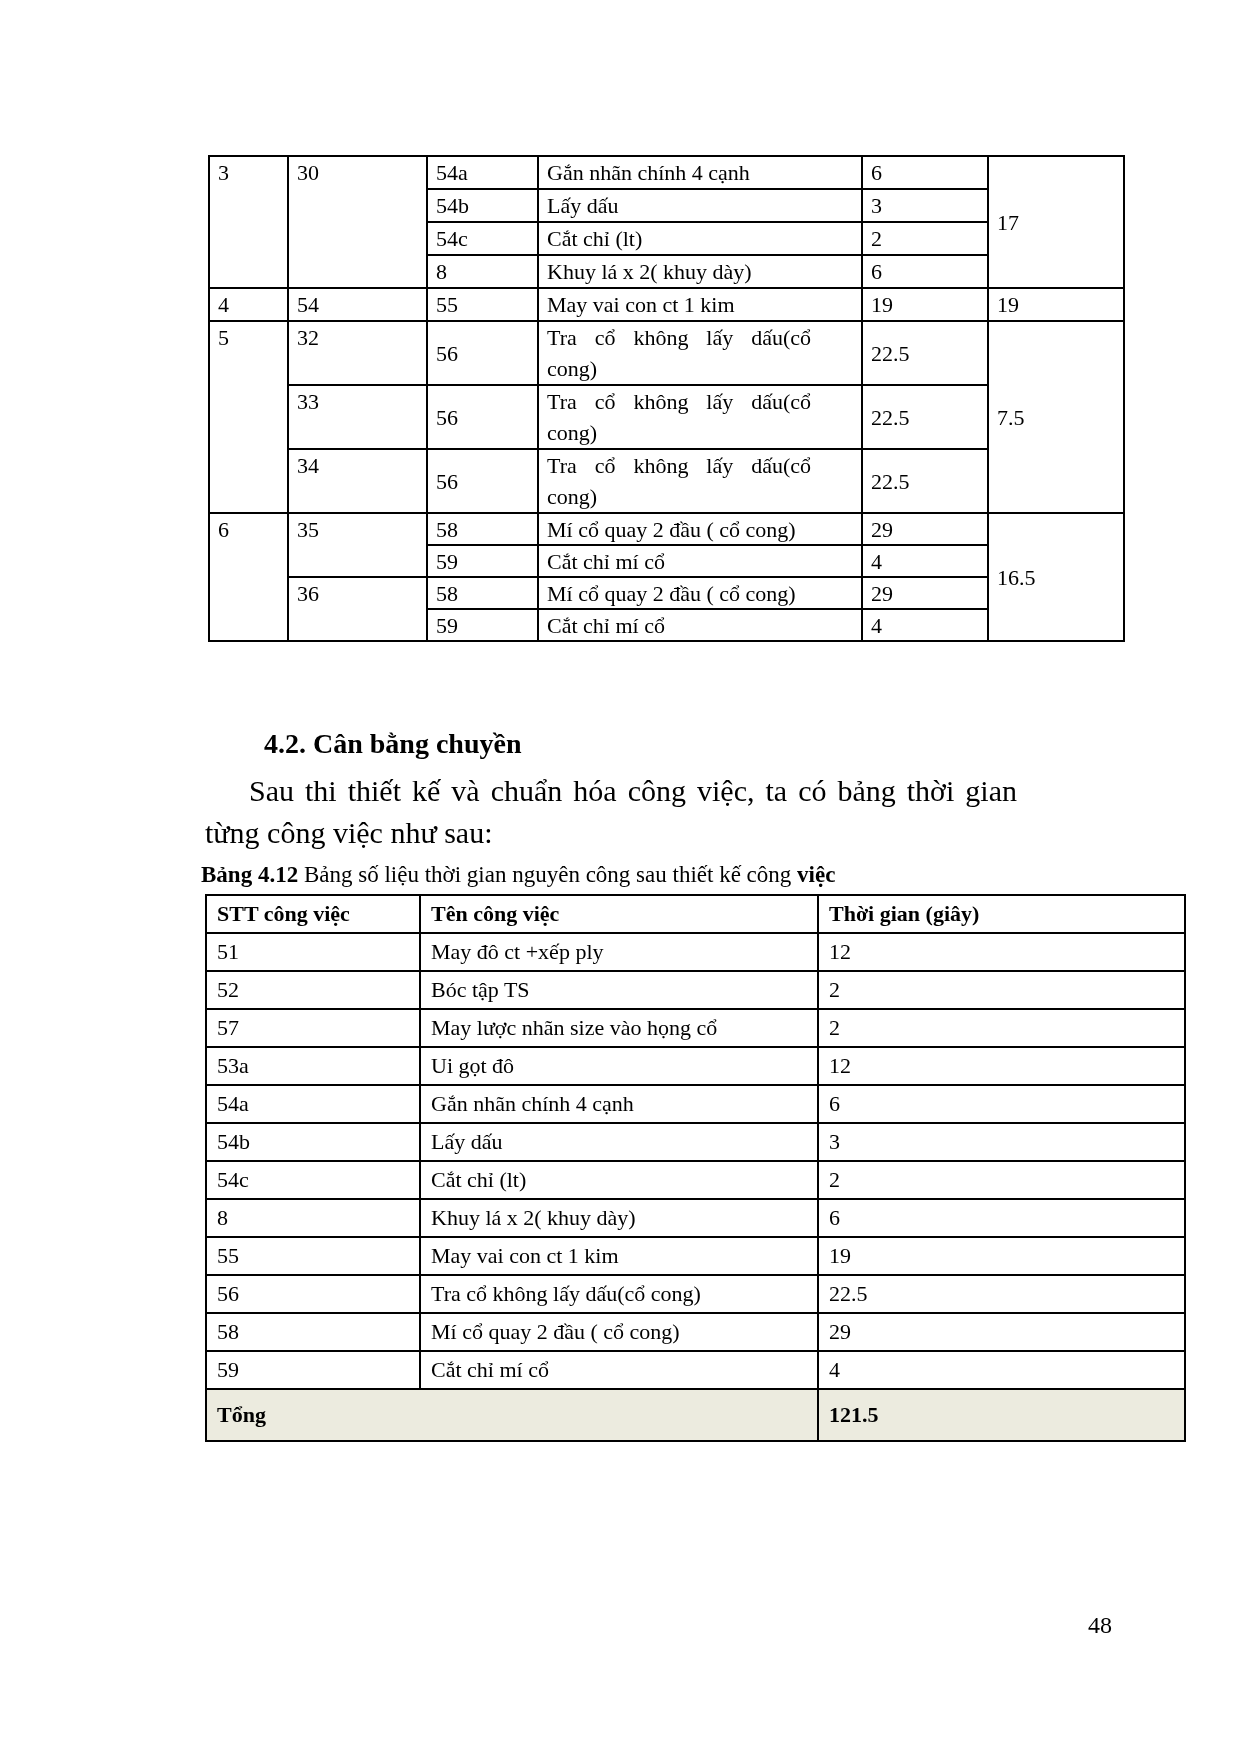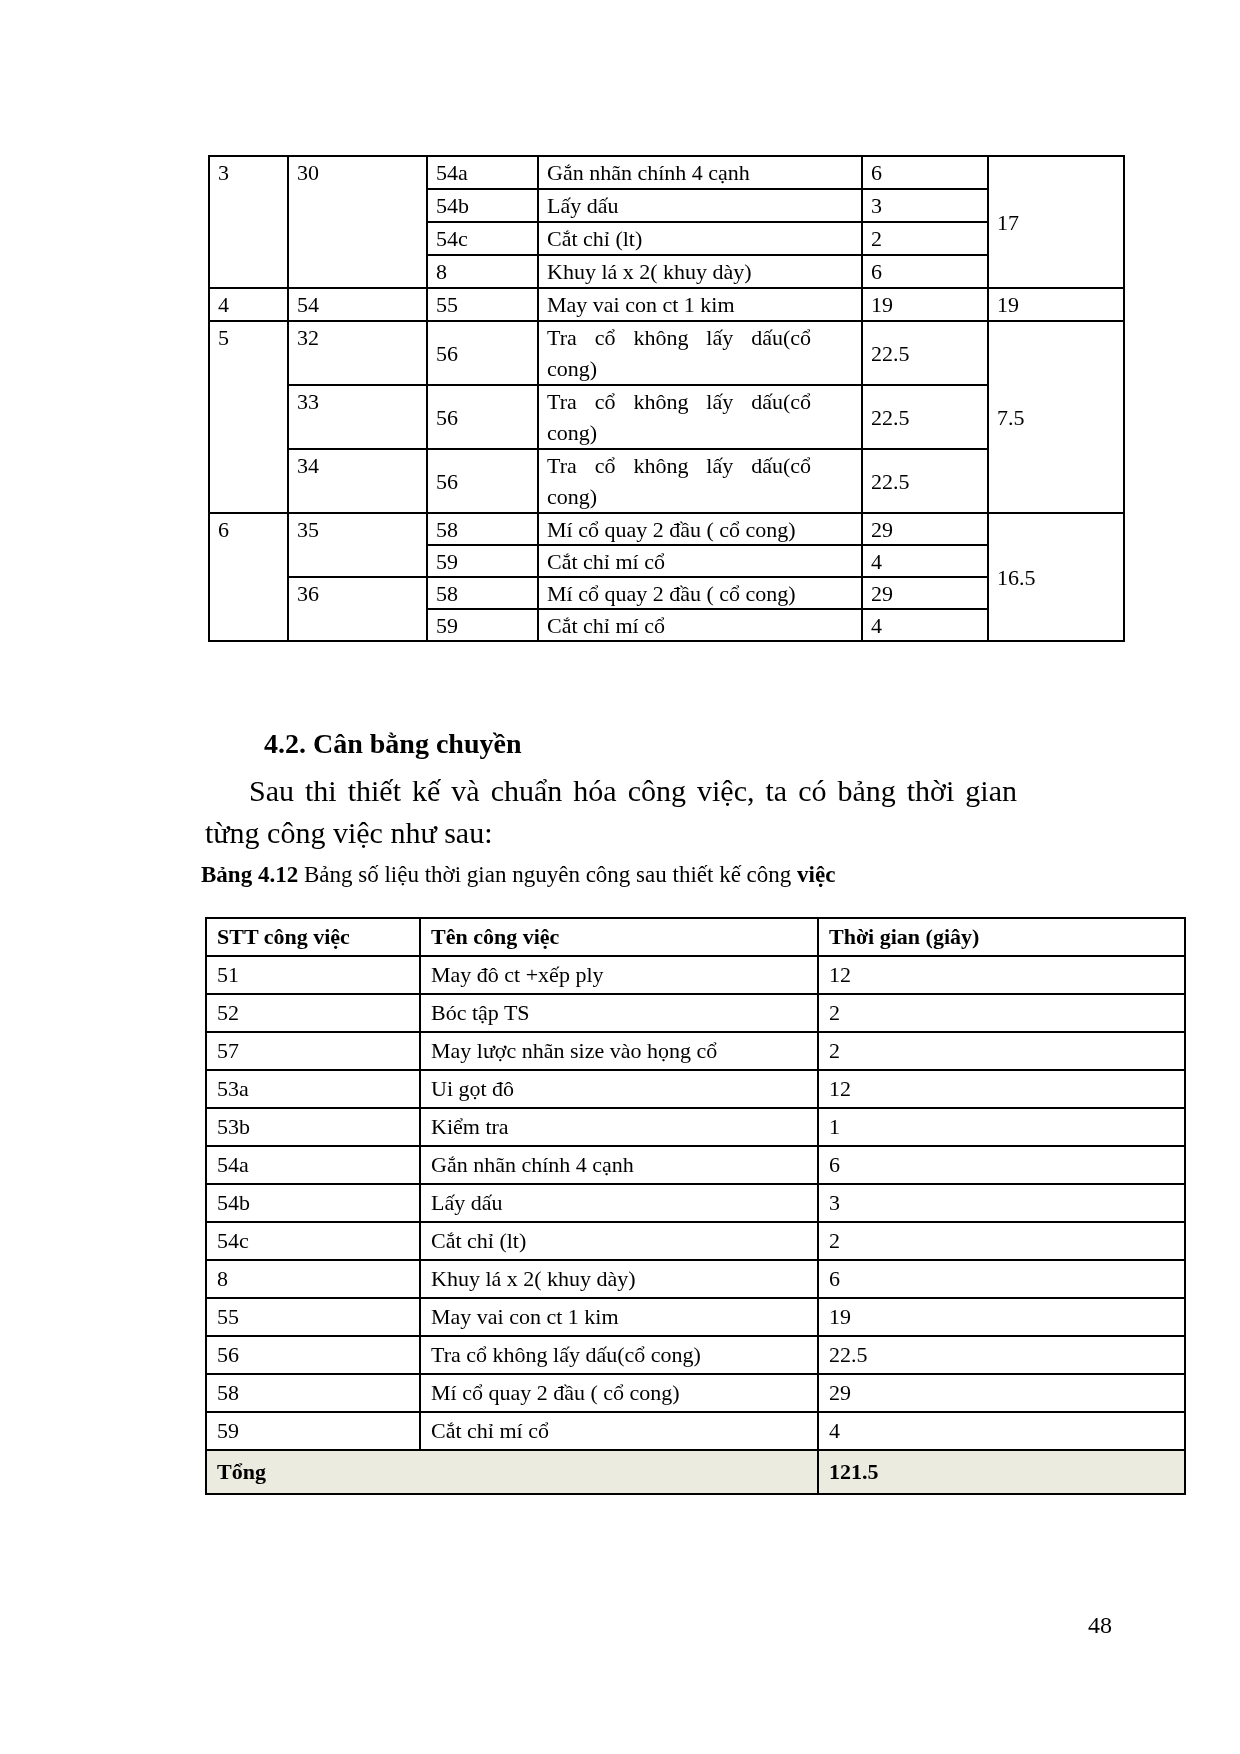--- a/index.html
+++ b/index.html
@@ -18,25 +18,25 @@
   
   .tt{position:absolute;left:208px;top:155px;}
   .tt td{font-size:22px;line-height:27px;padding:0 8px;vertical-align:middle;}
   .tt .vt{vertical-align:top;padding-top:2px;}
   .tt tr.h33{height:33px;}
   .tt tr.h63{height:63px;}
   .tt tr.h32{height:32px;}
   .tt .desc-wrap{text-align:justify;padding-right:50px;line-height:31px;}
 
   
-  .bt{position:absolute;left:205px;top:917px;border-radius:27px;}
+  .bt{position:absolute;left:205px;top:894px;border-radius:27px;}
   .bt td{font-size:22px;line-height:26px;padding:4px 10px;vertical-align:middle;}
   .bt tr{height:38px;}
   .bt .hdr td{font-weight:bold;}
-  .bt .total-row{height:44px;margin-top:33px;}
+  .bt .total-row{height:52px;margin-top:33px;}
   .bt .total-row td{background:#ecebdf;font-weight:bold;}
 
   
   .heading{
     position:absolute;left:264px;top:727px;
     font-size:28px;font-weight:bold;line-height:34px;
   }
   .para{
     position:absolute;left:205px;top:770px;width:812px;
     font-size:30px;line-height:42px;text-align:justify;text-indent:44px;
@@ -181,25 +181,20 @@
           <td>57</td>
           <td>May lược nhãn size vào họng cổ</td>
           <td>2</td>
         </tr>
         <tr>
           <td>53a</td>
           <td>Ui gọt đô</td>
           <td>12</td>
         </tr>
         <tr>
-          <td>53b</td>
-          <td>Kiểm tra</td>
-          <td>1</td>
-        </tr>
-        <tr>
           <td>54a</td>
           <td>Gắn nhãn chính 4 cạnh</td>
           <td>6</td>
         </tr>
         <tr>
           <td>54b</td>
           <td>Lấy dấu</td>
           <td>3</td>
         </tr>
         <tr>

